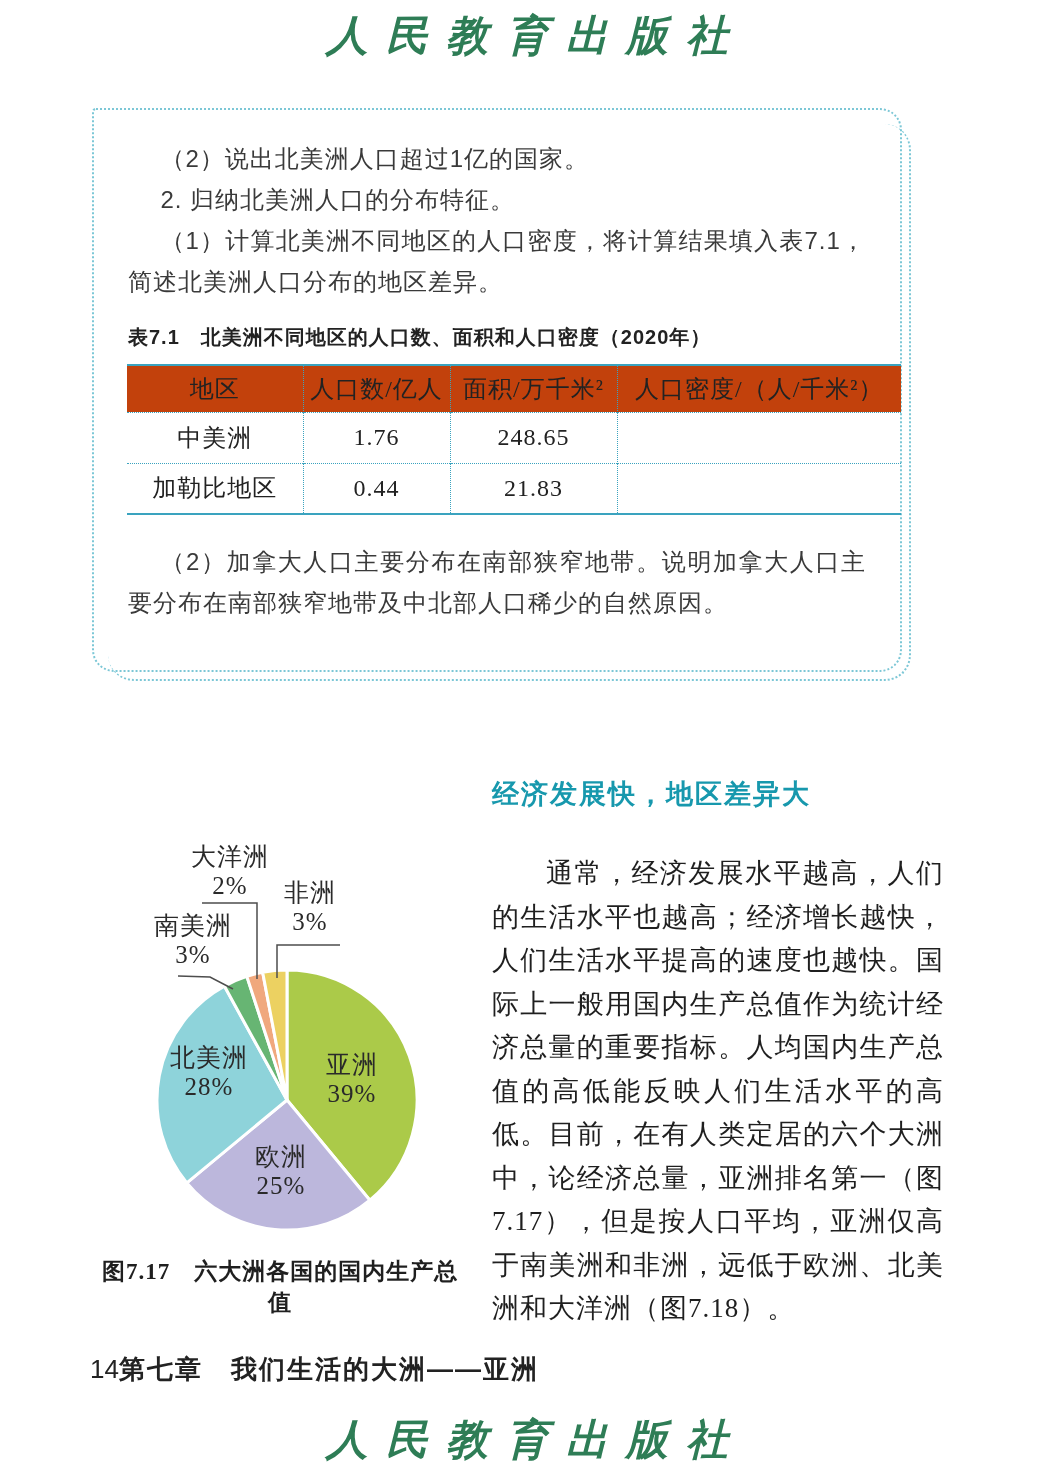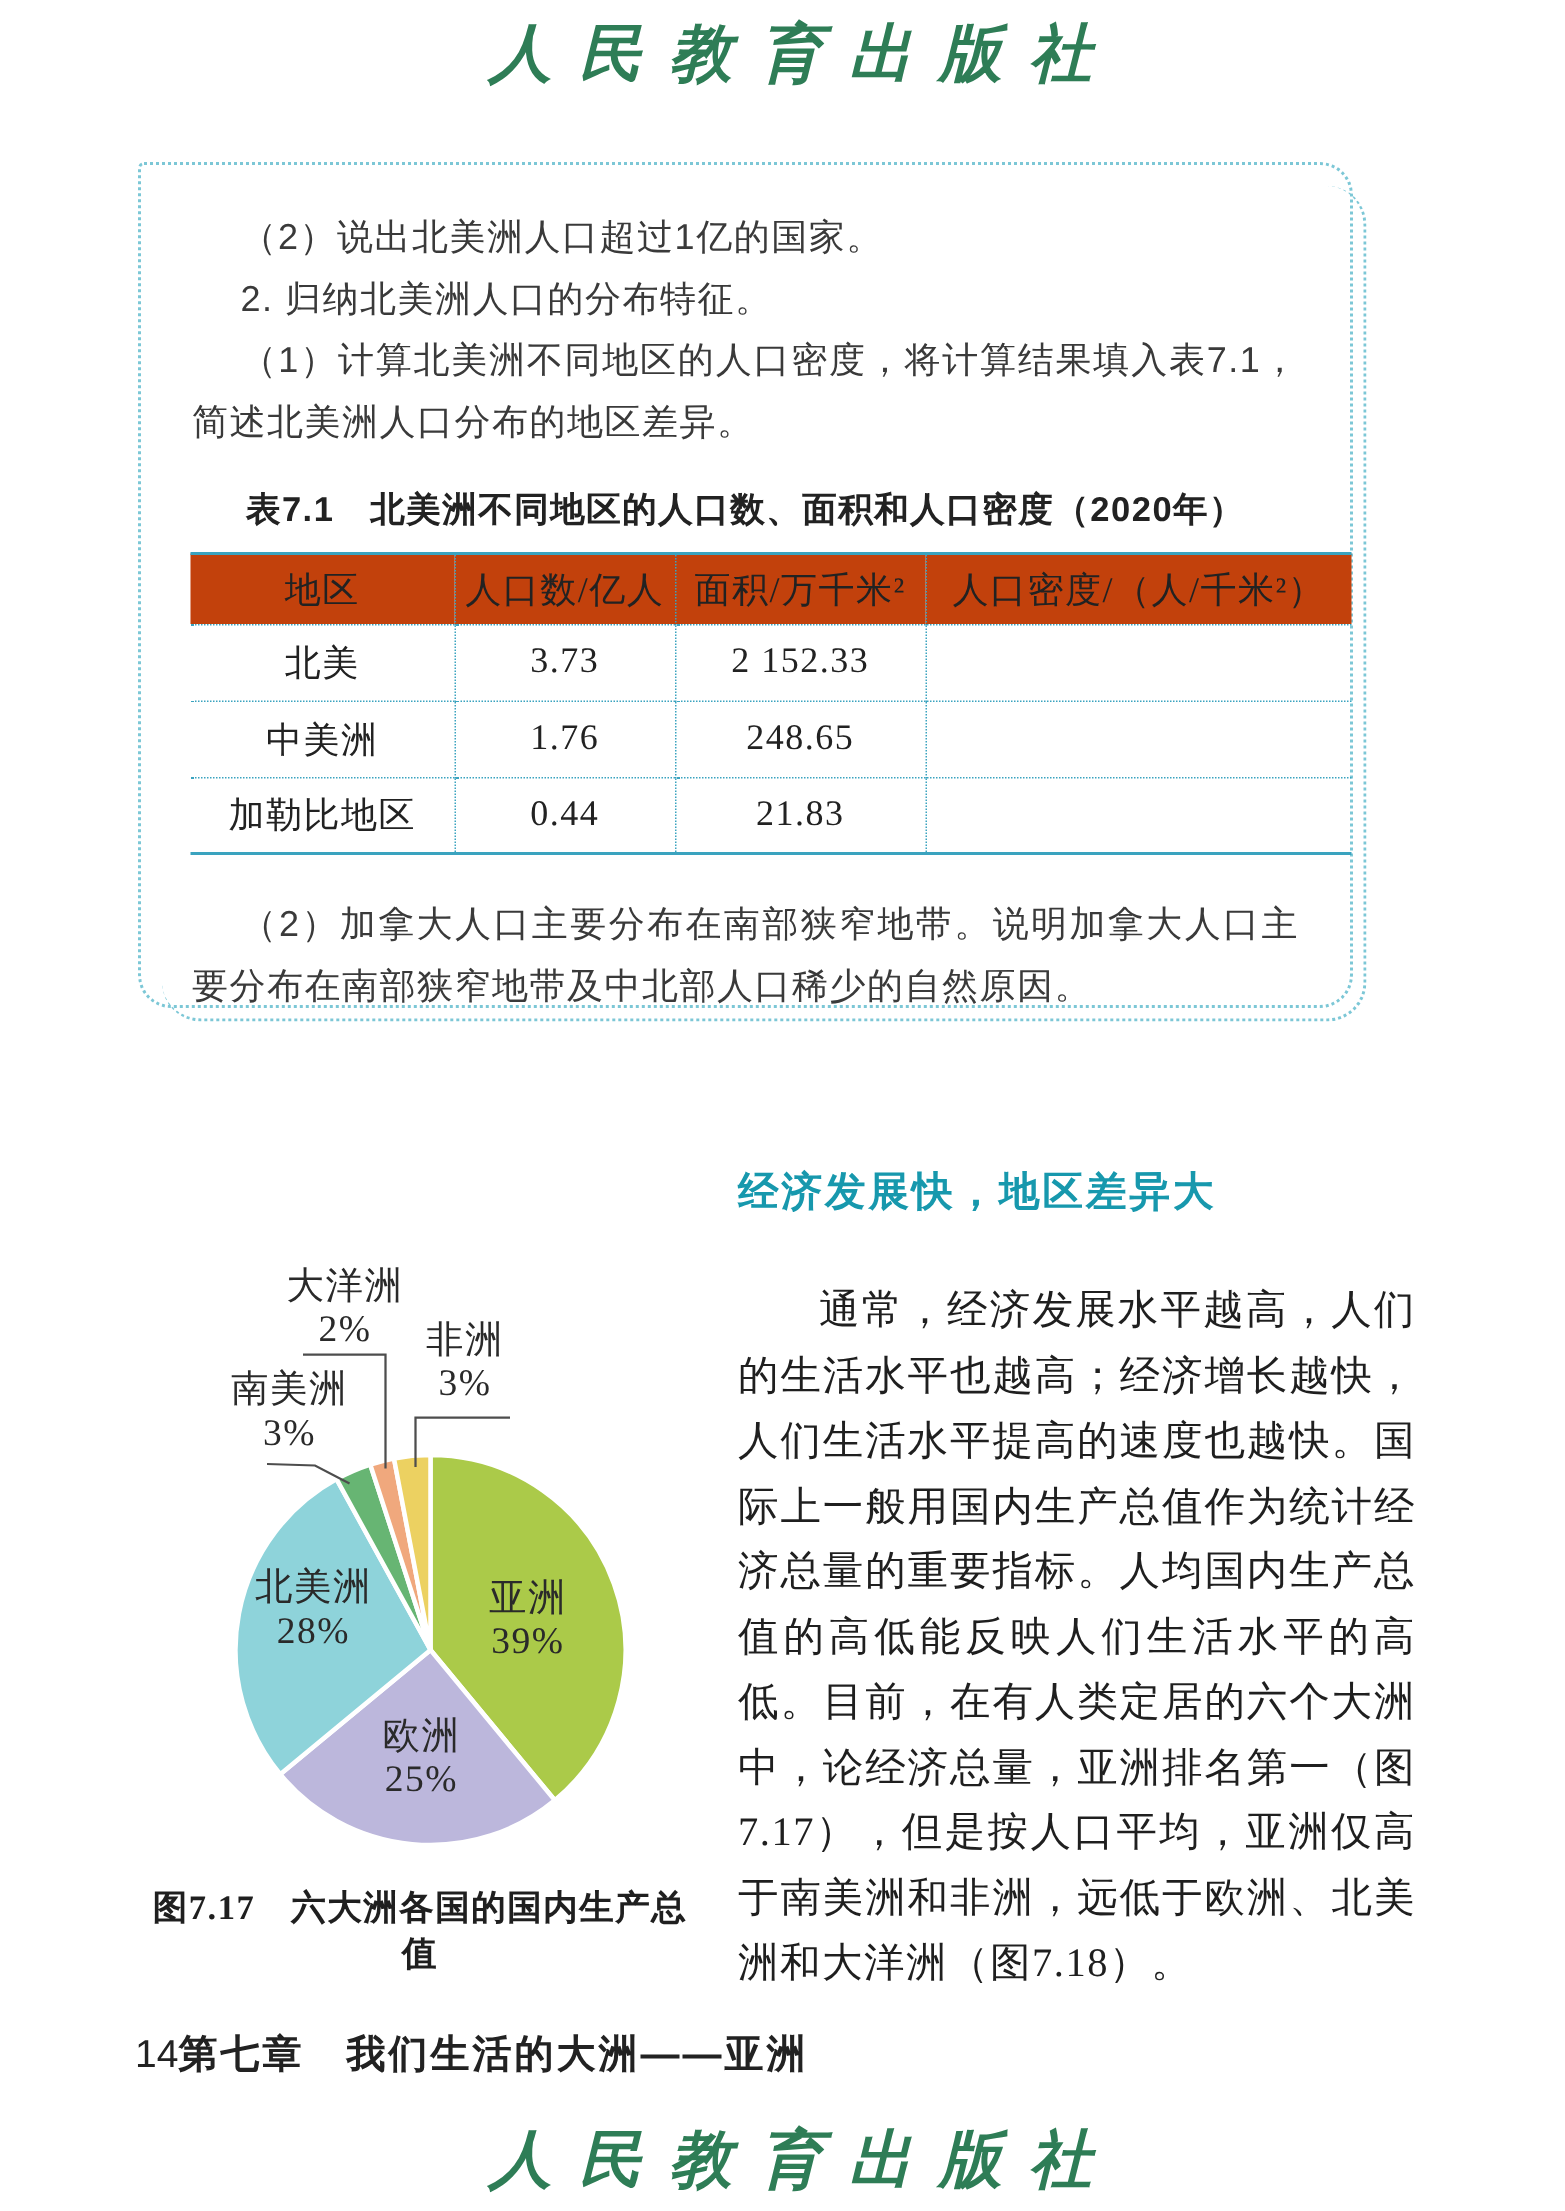--- a/index.html
+++ b/index.html
@@ -19,23 +19,23 @@
   .activity-box { position:absolute; left:92px; top:108px; width:810px; height:564px;
                   border:2px dotted #7cc7d6; border-radius:4px 22px 22px 22px;
                   padding:28px 34px 0 34px; }
   .activity-box::after { content:""; position:absolute; top:14px; left:14px; right:-11px; bottom:-11px;
                   border-right:2px dotted #7cc7d6; border-bottom:2px dotted #7cc7d6;
                   border-radius:0 26px 26px 26px; pointer-events:none; }
   .activity-box p { font-family:"Liberation Sans","DejaVu Sans",sans-serif;
                   font-size:24px; line-height:41px; text-indent:1.35em;
                   color:#3a3a3a; letter-spacing:1px; text-align:justify; }
 
-  .table-title { margin-top:22px; text-align:center;
+  .table-title { margin-top:22px; text-align:left;
                  font-family:"Liberation Sans","DejaVu Sans",sans-serif;
-                 font-weight:bold; font-size:23px; color:#222; letter-spacing:1px; }
+                 font-weight:bold; font-size:20px; color:#222; letter-spacing:1px; }
 
   table.pop-table { border-collapse:collapse; table-layout:fixed; width:774px; margin:13px 0 0 -1px;
                     border-top:2px solid #3aa3bf; border-bottom:2px solid #3aa3bf; }
   table.pop-table th, table.pop-table td { border-right:1px dotted #3aa3bf;
                     text-align:center; vertical-align:middle;
                     font-size:24px; font-weight:normal; color:#222; letter-spacing:1px; }
   table.pop-table th:last-child, table.pop-table td:last-child { border-right:none; }
   table.pop-table thead th { background:#c2410c; height:47px; }
   table.pop-table tbody tr { height:51px; border-top:1px dotted #3aa3bf; }
   table.pop-table th:nth-child(1), table.pop-table td:nth-child(1){ width:176px; }
@@ -83,26 +83,20 @@
       <thead>
           <tr>
             <th>地区</th>
             <th>人口数/亿人</th>
             <th>面积/万千米²</th>
             <th>人口密度/（人/千米²）</th>
           </tr>
         </thead>
       <tbody>
           <tr>
-            <td>北美</td>
-            <td>3.73</td>
-            <td>2 152.33</td>
-            <td>&nbsp;</td>
-          </tr>
-          <tr>
             <td>中美洲</td>
             <td>1.76</td>
             <td>248.65</td>
             <td>&nbsp;</td>
           </tr>
           <tr>
             <td>加勒比地区</td>
             <td>0.44</td>
             <td>21.83</td>
             <td>&nbsp;</td>

